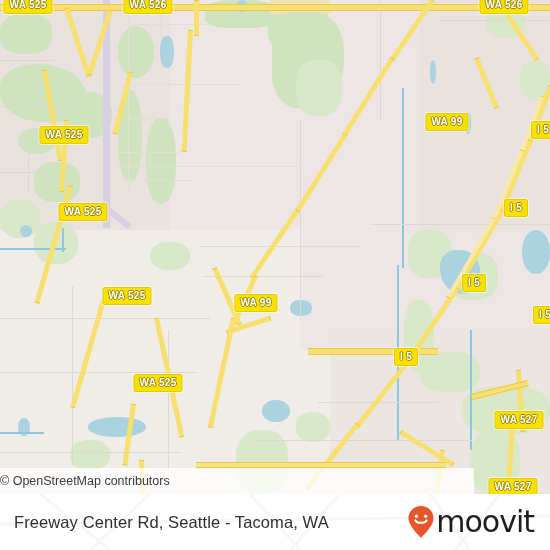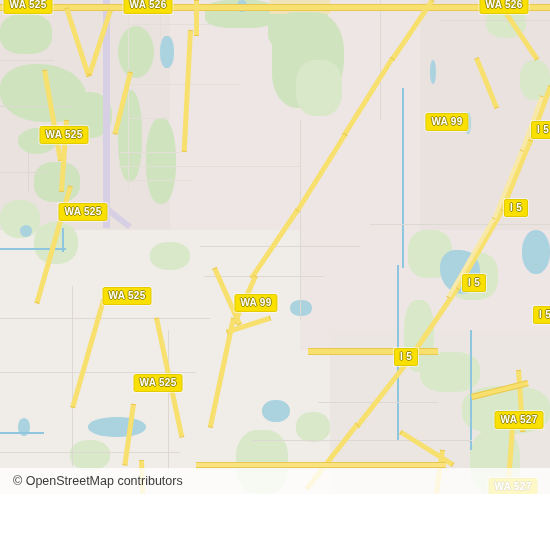--- a/index.html
+++ b/index.html
@@ -73,25 +73,25 @@
   }
   .popup-tail{
     position:absolute;left:50%;bottom:-9px;transform:translateX(-50%);
     width:0;height:0;border-left:11px solid transparent;
     border-right:11px solid transparent;border-top:10px solid #fff;
     filter:drop-shadow(0 2px 2px rgba(0,0,0,.18));
   }
 
   
   .attrib{
-    position:absolute;left:0;bottom:0;width:550px;height:26px;
+    position:absolute;left:0;bottom:0;width:474px;height:26px;
     background:rgba(255,255,255,.78);
     display:flex;align-items:center;
     font-size:12.5px;color:#3a3a3a;
-    padding-left:13px;box-sizing:border-box;
+    padding-left:0;box-sizing:border-box;
   }
 
   
   .footer{
     position:absolute;left:0;top:494px;width:550px;height:56px;
     background:#ffffff;
     display:flex;align-items:center;justify-content:space-between;
     padding:0 16px 0 14px;box-sizing:border-box;
     overflow:hidden;
   }
@@ -272,14 +272,31 @@
         <div class="shield" style="left: 519px; top: 420px;"><span class="inner">WA 527</span></div>
         <div class="shield" style="left: 513px; top: 487px;"><span class="inner">WA 527</span></div>
       </div>
 
 
     <div class="attrib">
       <span>© OpenStreetMap contributors</span>
     </div>
   </div>
 
+  <div class="footer">
+    <svg class="footer-ghost" viewBox="0 0 550 56" preserveAspectRatio="none">
+      <path d="M40 0 L110 56 M150 0 L90 56 M250 0 L300 56 M340 0 L290 56 M430 0 L470 56 M500 0 L455 56 M0 30 L550 22" stroke="#777" stroke-width="3" fill="none"></path>
+    </svg>
+
+    <div class="footer-title">Freeway Center Rd, Seattle - Tacoma, WA</div>
+
+    <div class="brand">
+      <svg width="28" height="34" viewBox="0 0 28 34">
+        <path d="M14 1 C7 1 1.5 6.5 1.5 13.3 C1.5 20.5 10 28.5 14 33 C18 28.5 26.5 20.5 26.5 13.3 C26.5 6.5 21 1 14 1 Z" fill="#e8552a"></path>
+        <circle cx="9.4" cy="11.2" r="1.7" fill="#ffffff"></circle>
+        <circle cx="18.6" cy="11.2" r="1.7" fill="#ffffff"></circle>
+        <path d="M8.4 15.4 C10.2 18.6 17.8 18.6 19.6 15.4" stroke="#ffffff" stroke-width="2" fill="none" stroke-linecap="round"></path>
+      </svg>
+      <span class="brand-word">moovit</span>
+    </div>
+  </div>
 
 </div>
 
 </body></html>

